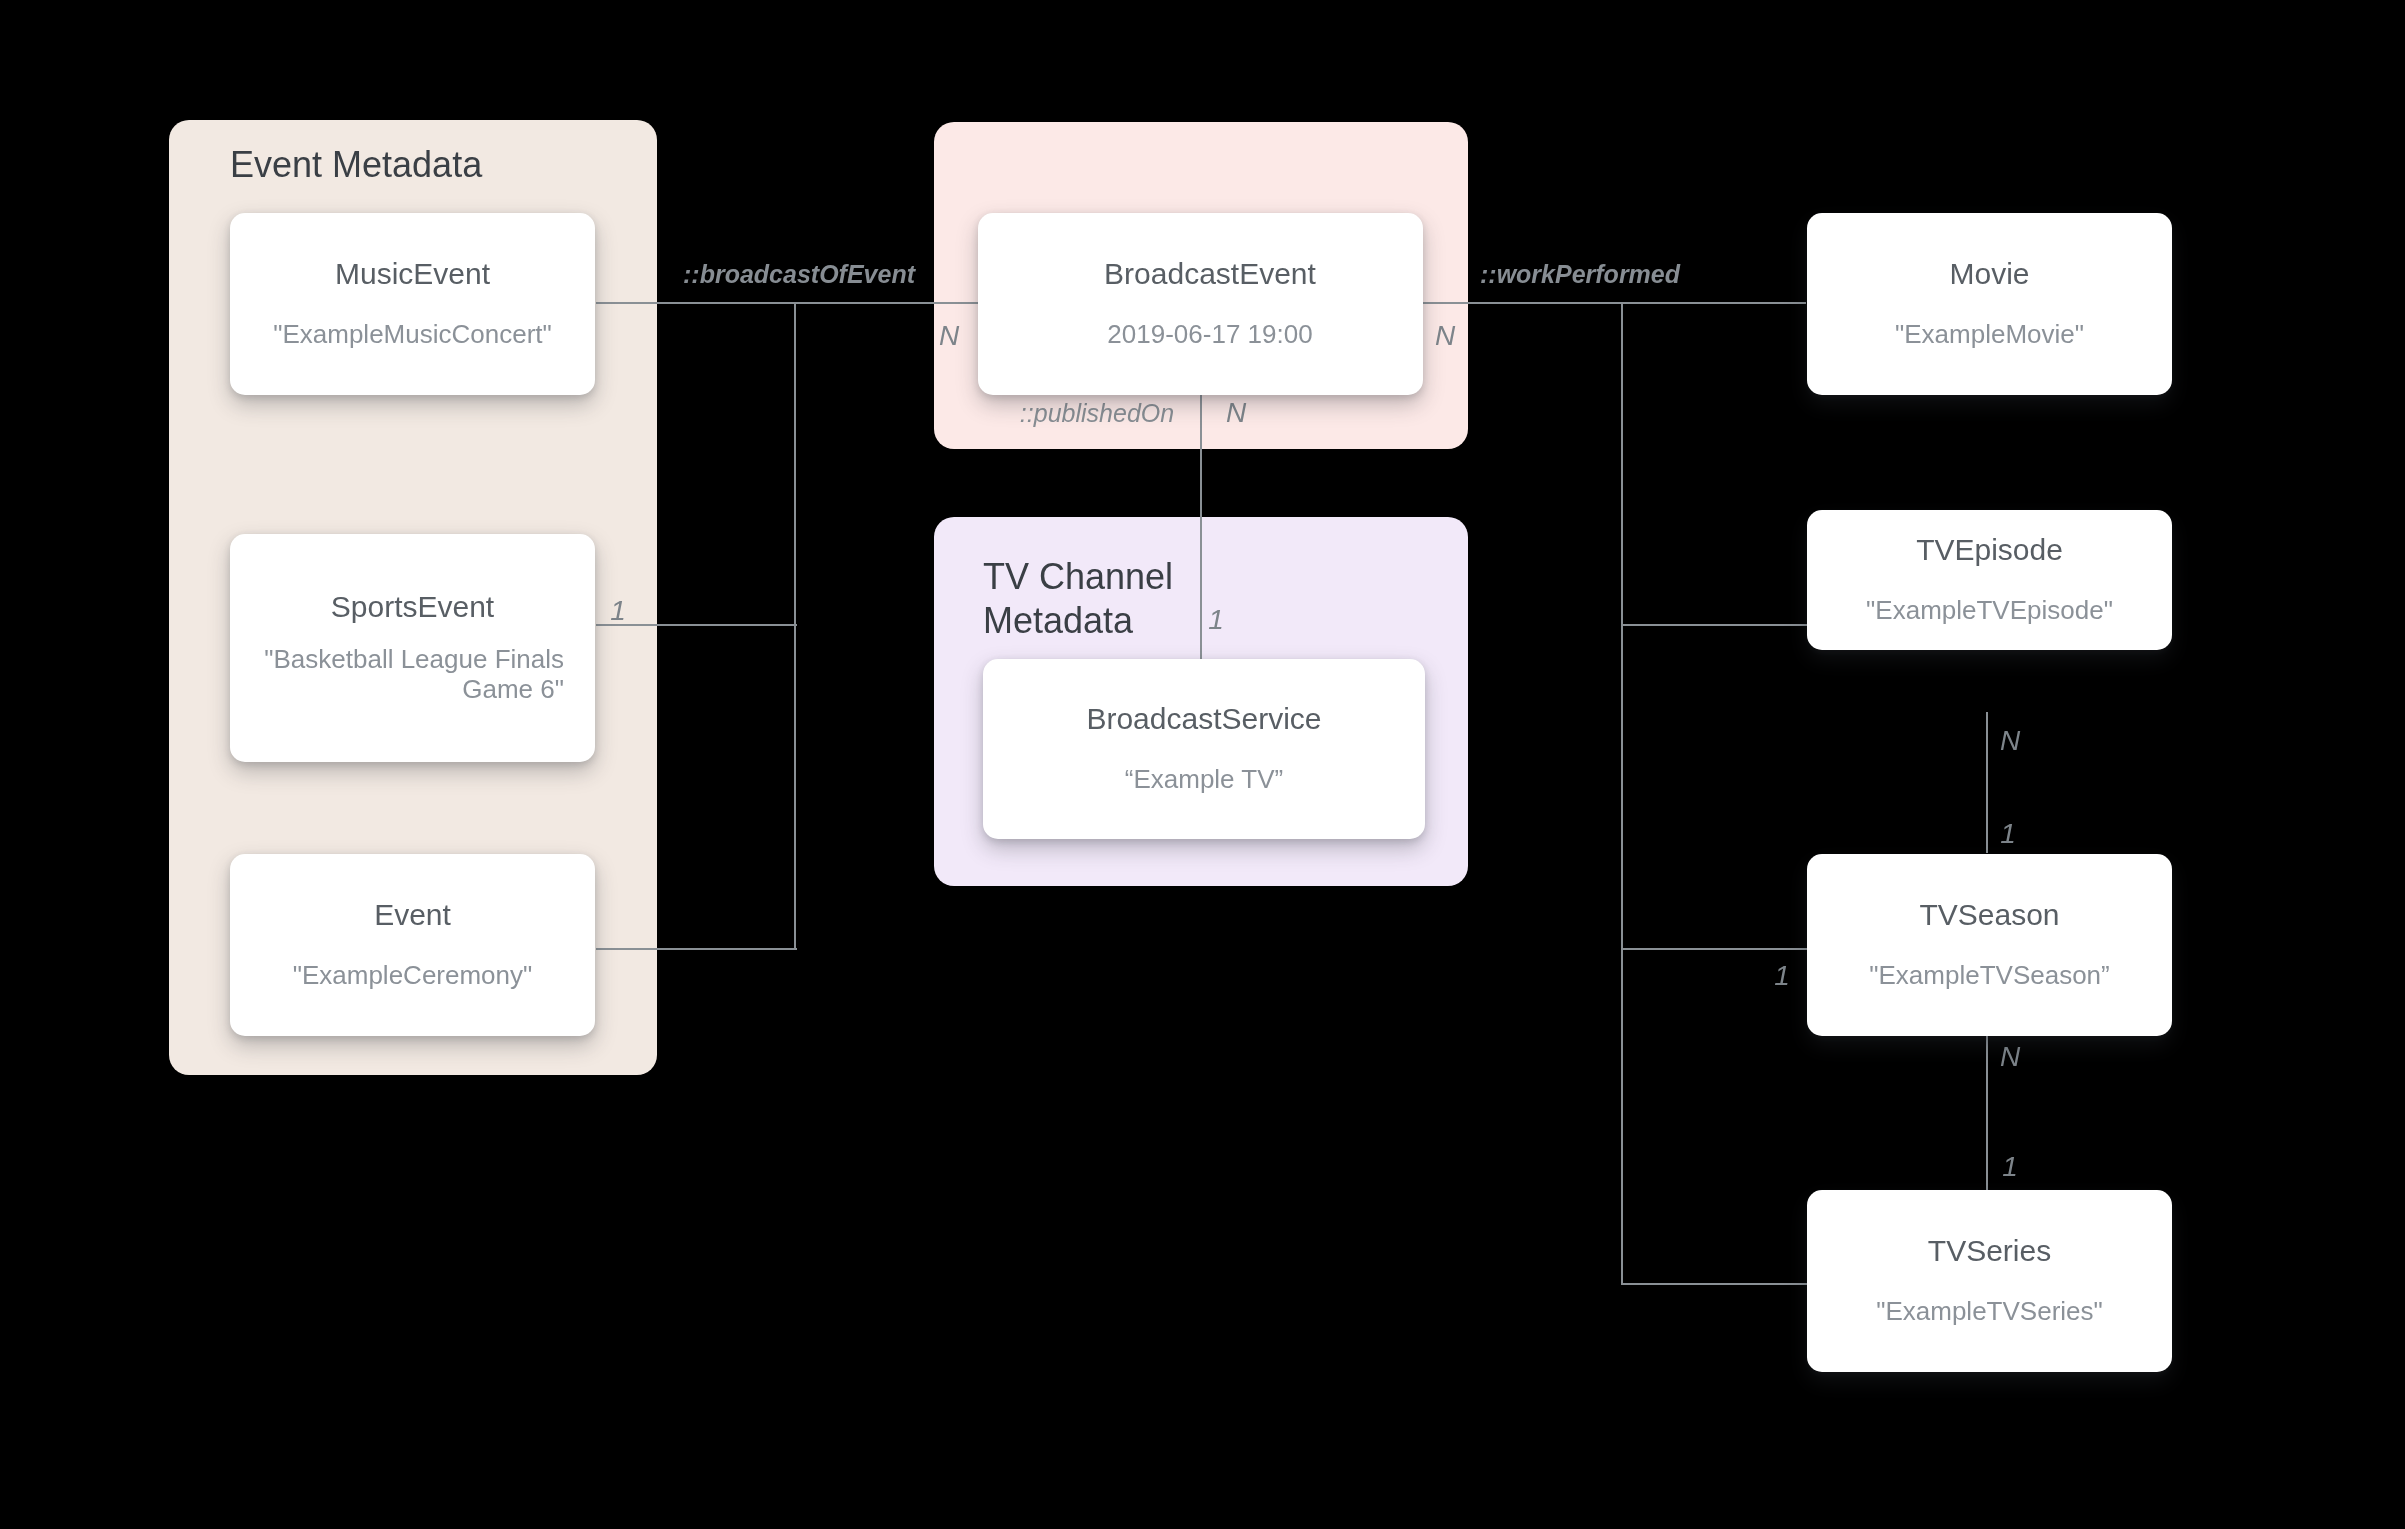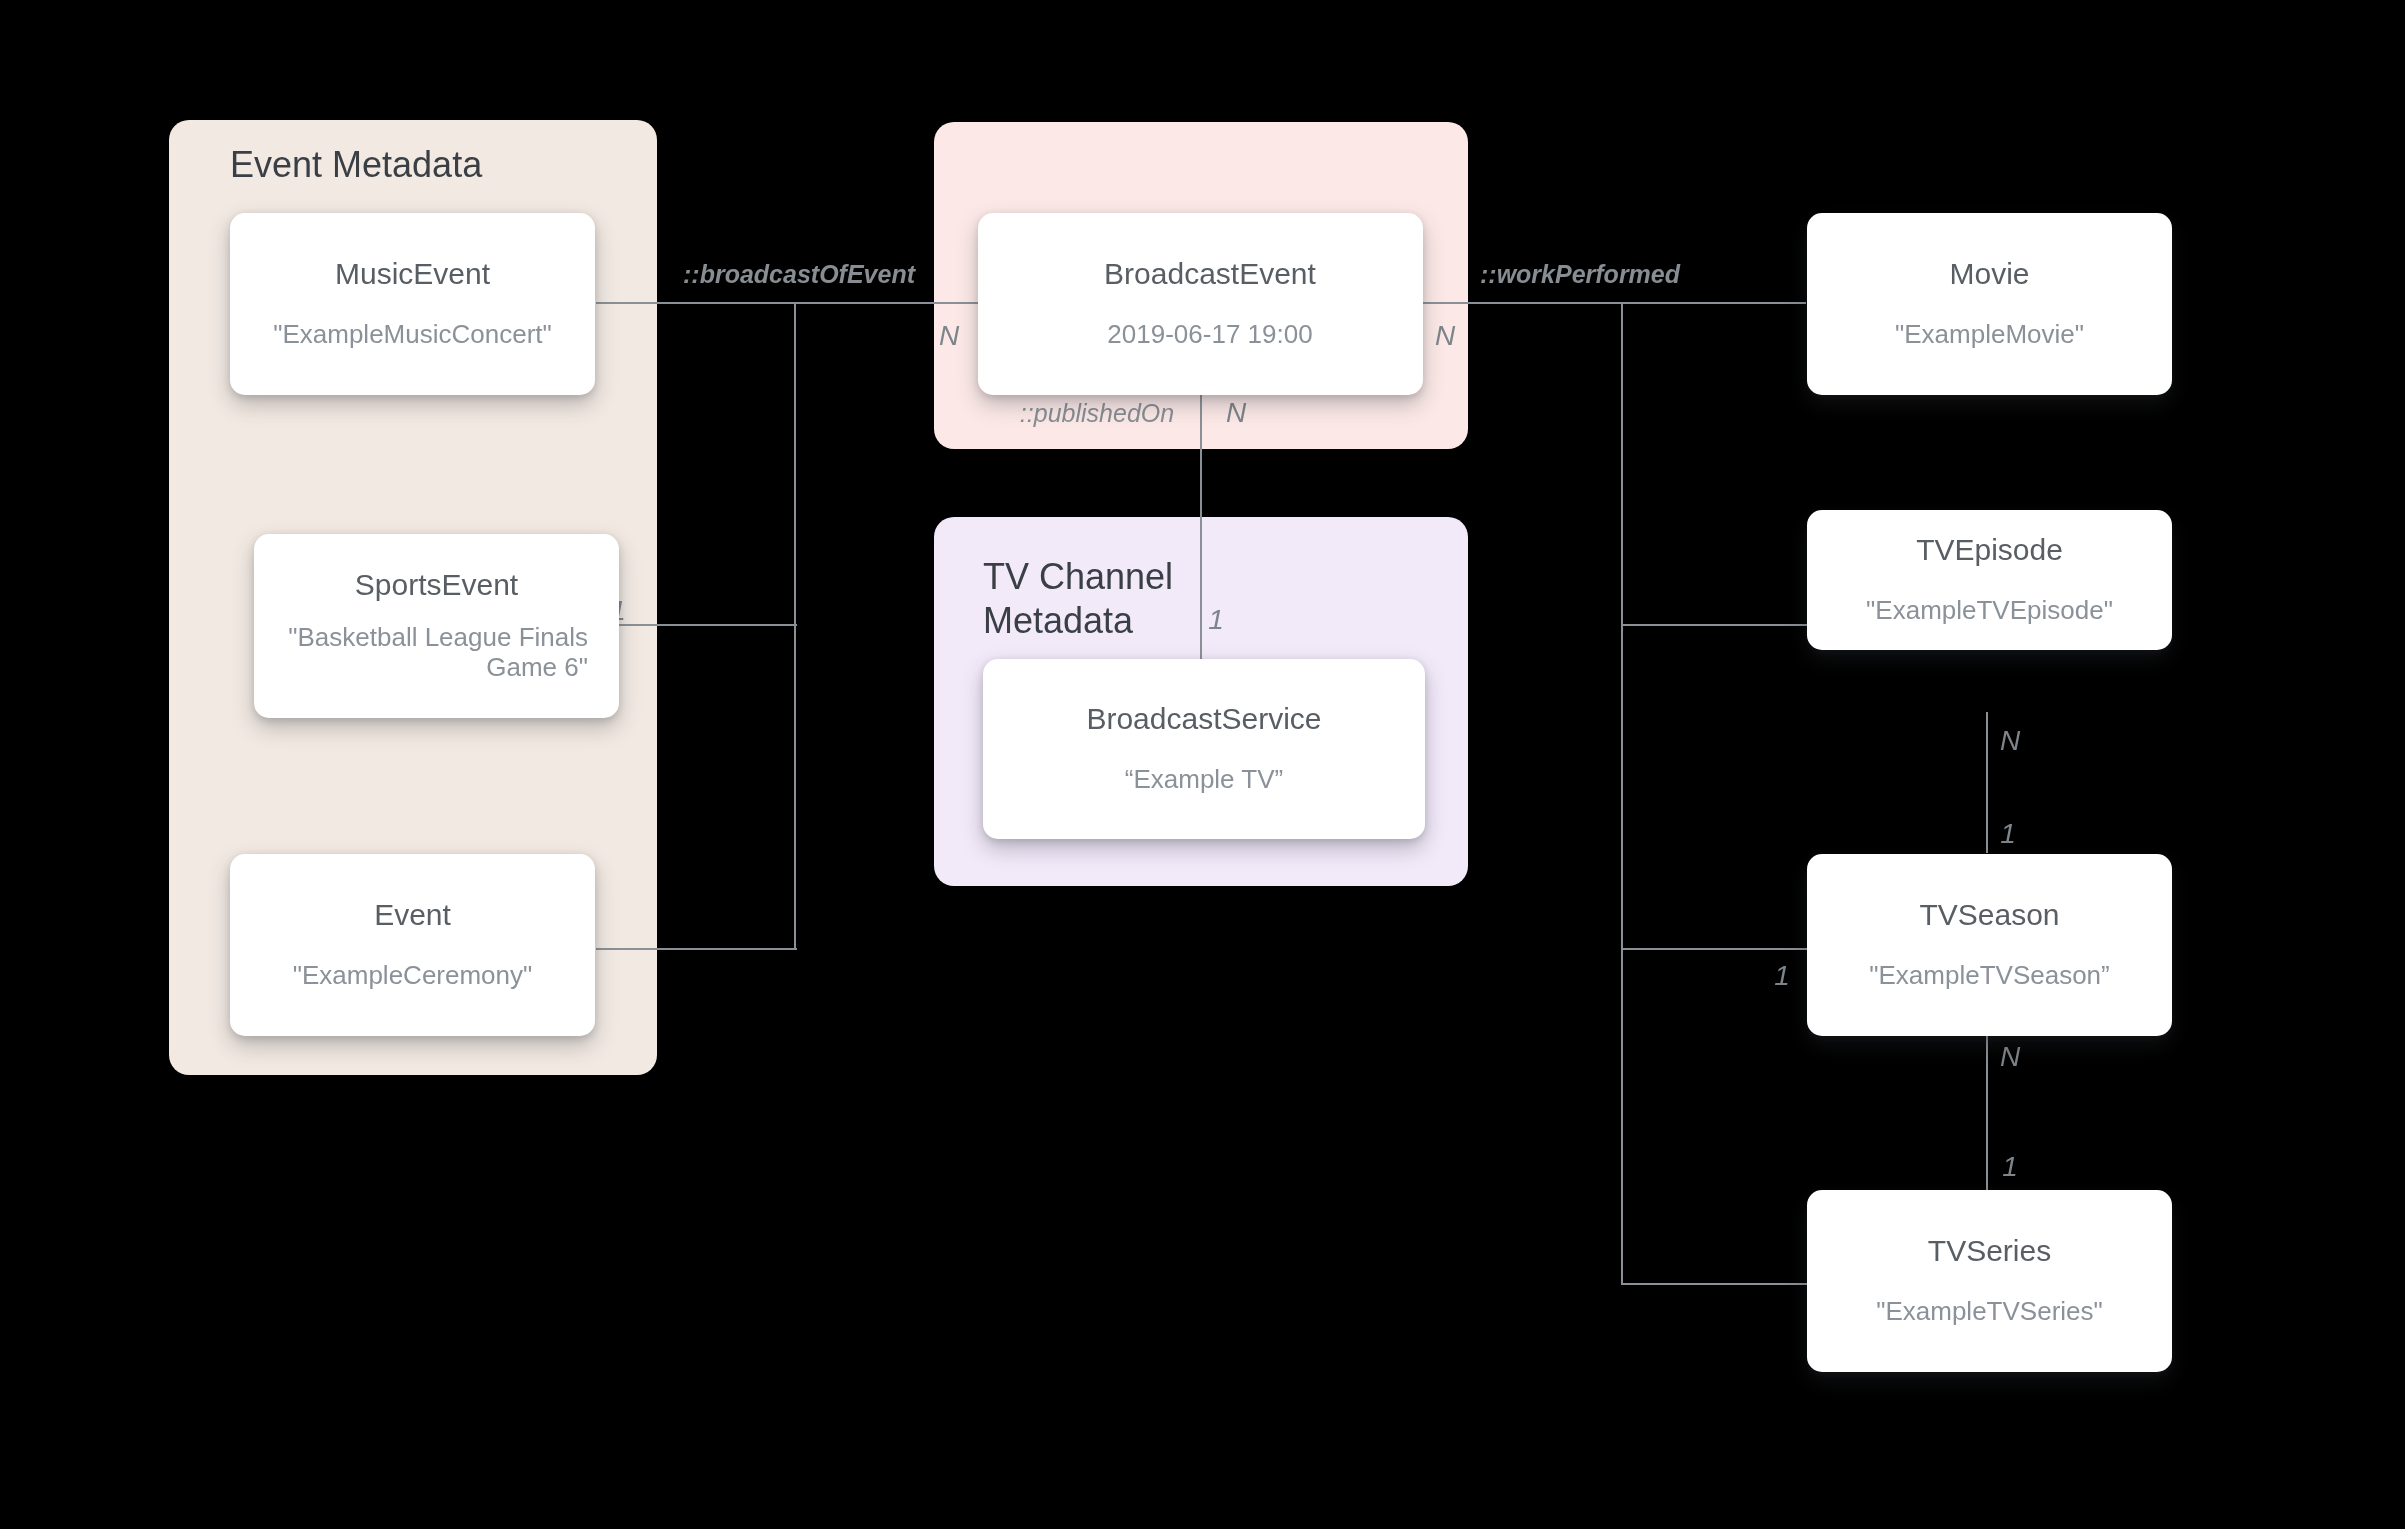--- a/index.html
+++ b/index.html
@@ -21,21 +21,21 @@
   #title-tvchannel{left:49px;top:38px;white-space:normal;max-width:239px;}
   .node{
     position:absolute;background:#fff;border-radius:15px;
     box-shadow:0 9.6px 21px rgba(50,54,60,.28), 0 2.9px 7.6px rgba(50,54,60,.16);
     display:flex;flex-direction:column;align-items:center;justify-content:center;
     gap:29px;text-align:right;box-sizing:border-box;padding:0 21px;
   }
   .node-title{font-size:30px;color:#585e64;line-height:1.05;}
   .node-value{font-size:26px;color:#8b9198;line-height:1.18;}
   #node-music{left:230px;top:213px;width:365px;height:182px;}
-  #node-sports{left:230px;top:534px;width:365px;height:184px;gap:21px;padding:0 31px;margin-left:24px;}
+  #node-sports{left:230px;top:534px;width:365px;height:228px;gap:21px;padding:0 31px;}
   #node-event{left:230px;top:854px;width:365px;height:182px;}
   #node-bevent{left:978px;top:213px;width:445px;height:182px;padding-left:40px;}
   #node-bservice{left:983px;top:659px;width:442px;height:180px;}
   #node-movie{left:1807px;top:213px;width:365px;height:182px;}
   #node-episode{left:1807px;top:510px;width:365px;height:140px;}
   #node-season{left:1807px;top:854px;width:365px;height:182px;}
   #node-series{left:1807px;top:1190px;width:365px;height:182px;}
   .line{position:absolute;background:#8a9095;}
   #l-bo-h{left:596px;top:302px;width:382px;height:1.9px;}
   #l-left-v{left:794px;top:302px;width:1.9px;height:648px;}

